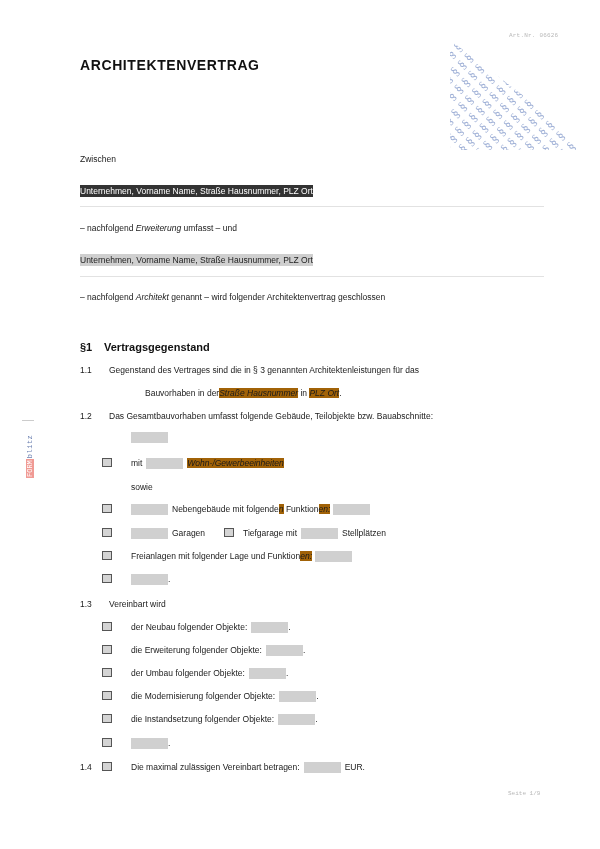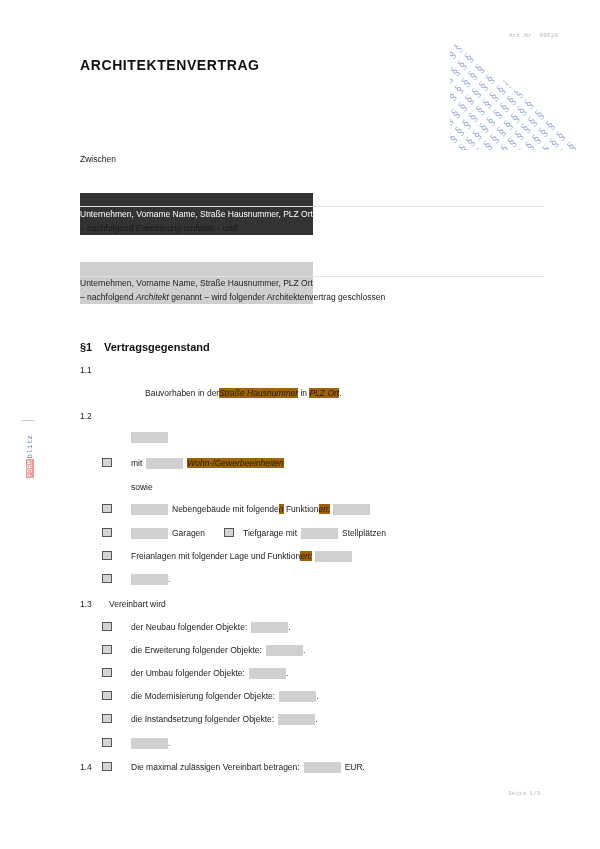--- a/index.html
+++ b/index.html
@@ -14,21 +14,21 @@
 
   .formblitz { position: absolute; left: 12px; top: 420px; width: 24px; height: 60px; }
   .formblitz .line { position: absolute; left: 10px; top: 0; width: 12px; height: 1px; background: #ccc; }
   .formblitz .vert { position: absolute; left: 28px; top: 0; transform-origin: left top; transform: rotate(90deg); white-space: nowrap; font-family: "Liberation Mono", monospace; font-size: 7px; display: flex; }
   .formblitz .form { background: #f09a94; color: #fff; padding: 0 1px; }
   .formblitz .blitz { color: #6a7fb0; padding-left: 1px; letter-spacing: 0.5px; }
 
   .title { position: absolute; left: 80px; top: 57px; font-size: 14px; font-weight: bold; letter-spacing: 0.6px; color: #111; }
 
   .line-text { position: absolute; left: 80px; font-size: 8.5px; white-space: nowrap; }
-  .party { position: absolute; left: 80px; font-size: 8.5px; padding: 16px 0; white-space: nowrap; margin-top: 8px; }
+  .party { position: absolute; left: 80px; font-size: 8.5px; padding: 1px 0; white-space: nowrap; }
   .party.dark { background: #333; color: #fff; }
   .party.light { background: #cfcfcf; color: #222; }
   .hr { position: absolute; left: 80px; width: 464px; height: 1px; background: #e2e2e2; }
 
   .h1 { position: absolute; left: 80px; top: 341px; font-size: 11px; font-weight: bold; color: #111; display: flex; }
   .h1 .num { width: 24px; }
 
   .row { position: absolute; left: 80px; font-size: 8.5px; white-space: nowrap; display: flex; align-items: center; height: 12px; }
   .num { display: inline-block; width: 29px; }
   .field { display: inline-block; background: #d0d0d0; height: 11px; vertical-align: middle; }
@@ -94,31 +94,33 @@
   <span>– nachfolgend </span><i>Architekt</i><span> genannt – wird folgender Architektenvertrag geschlossen</span>
 </div>
 
 <div class="h1">
   <span class="num">§1</span>
   <span>Vertragsgegenstand</span>
 </div>
 
 <div class="row" style="top:364px">
   <span class="num">1.1</span>
+  <span>Gegenstand des Vertrages sind die in § 3 genannten Architektenleistungen für das</span>
 </div>
 <div class="row" style="top:387px; left:145px">
   <span>Bauvorhaben in der </span>
   <span class="hl">Straße Hausnummer</span>
   <span style="white-space:pre"> in </span>
   <span class="hl">PLZ Ort</span>
   <span>.</span>
 </div>
 
 <div class="row" style="top:410px">
   <span class="num">1.2</span>
+  <span>Das Gesamtbauvorhaben umfasst folgende Gebäude, Teilobjekte bzw. Bauabschnitte:</span>
 </div>
 
 <div class="field" style="position:absolute; left:131px; top:432px; width:37px;"></div>
 
 <div class="cb" style="top:458px"></div>
 <div class="indent" style="top:457px">
   <span>mit</span>
   <span class="field" style="width:37px; margin:0 4px 0 4px;"></span>
   <span class="hl">Wohn-/Gewerbeeinheiten</span>
 </div>

